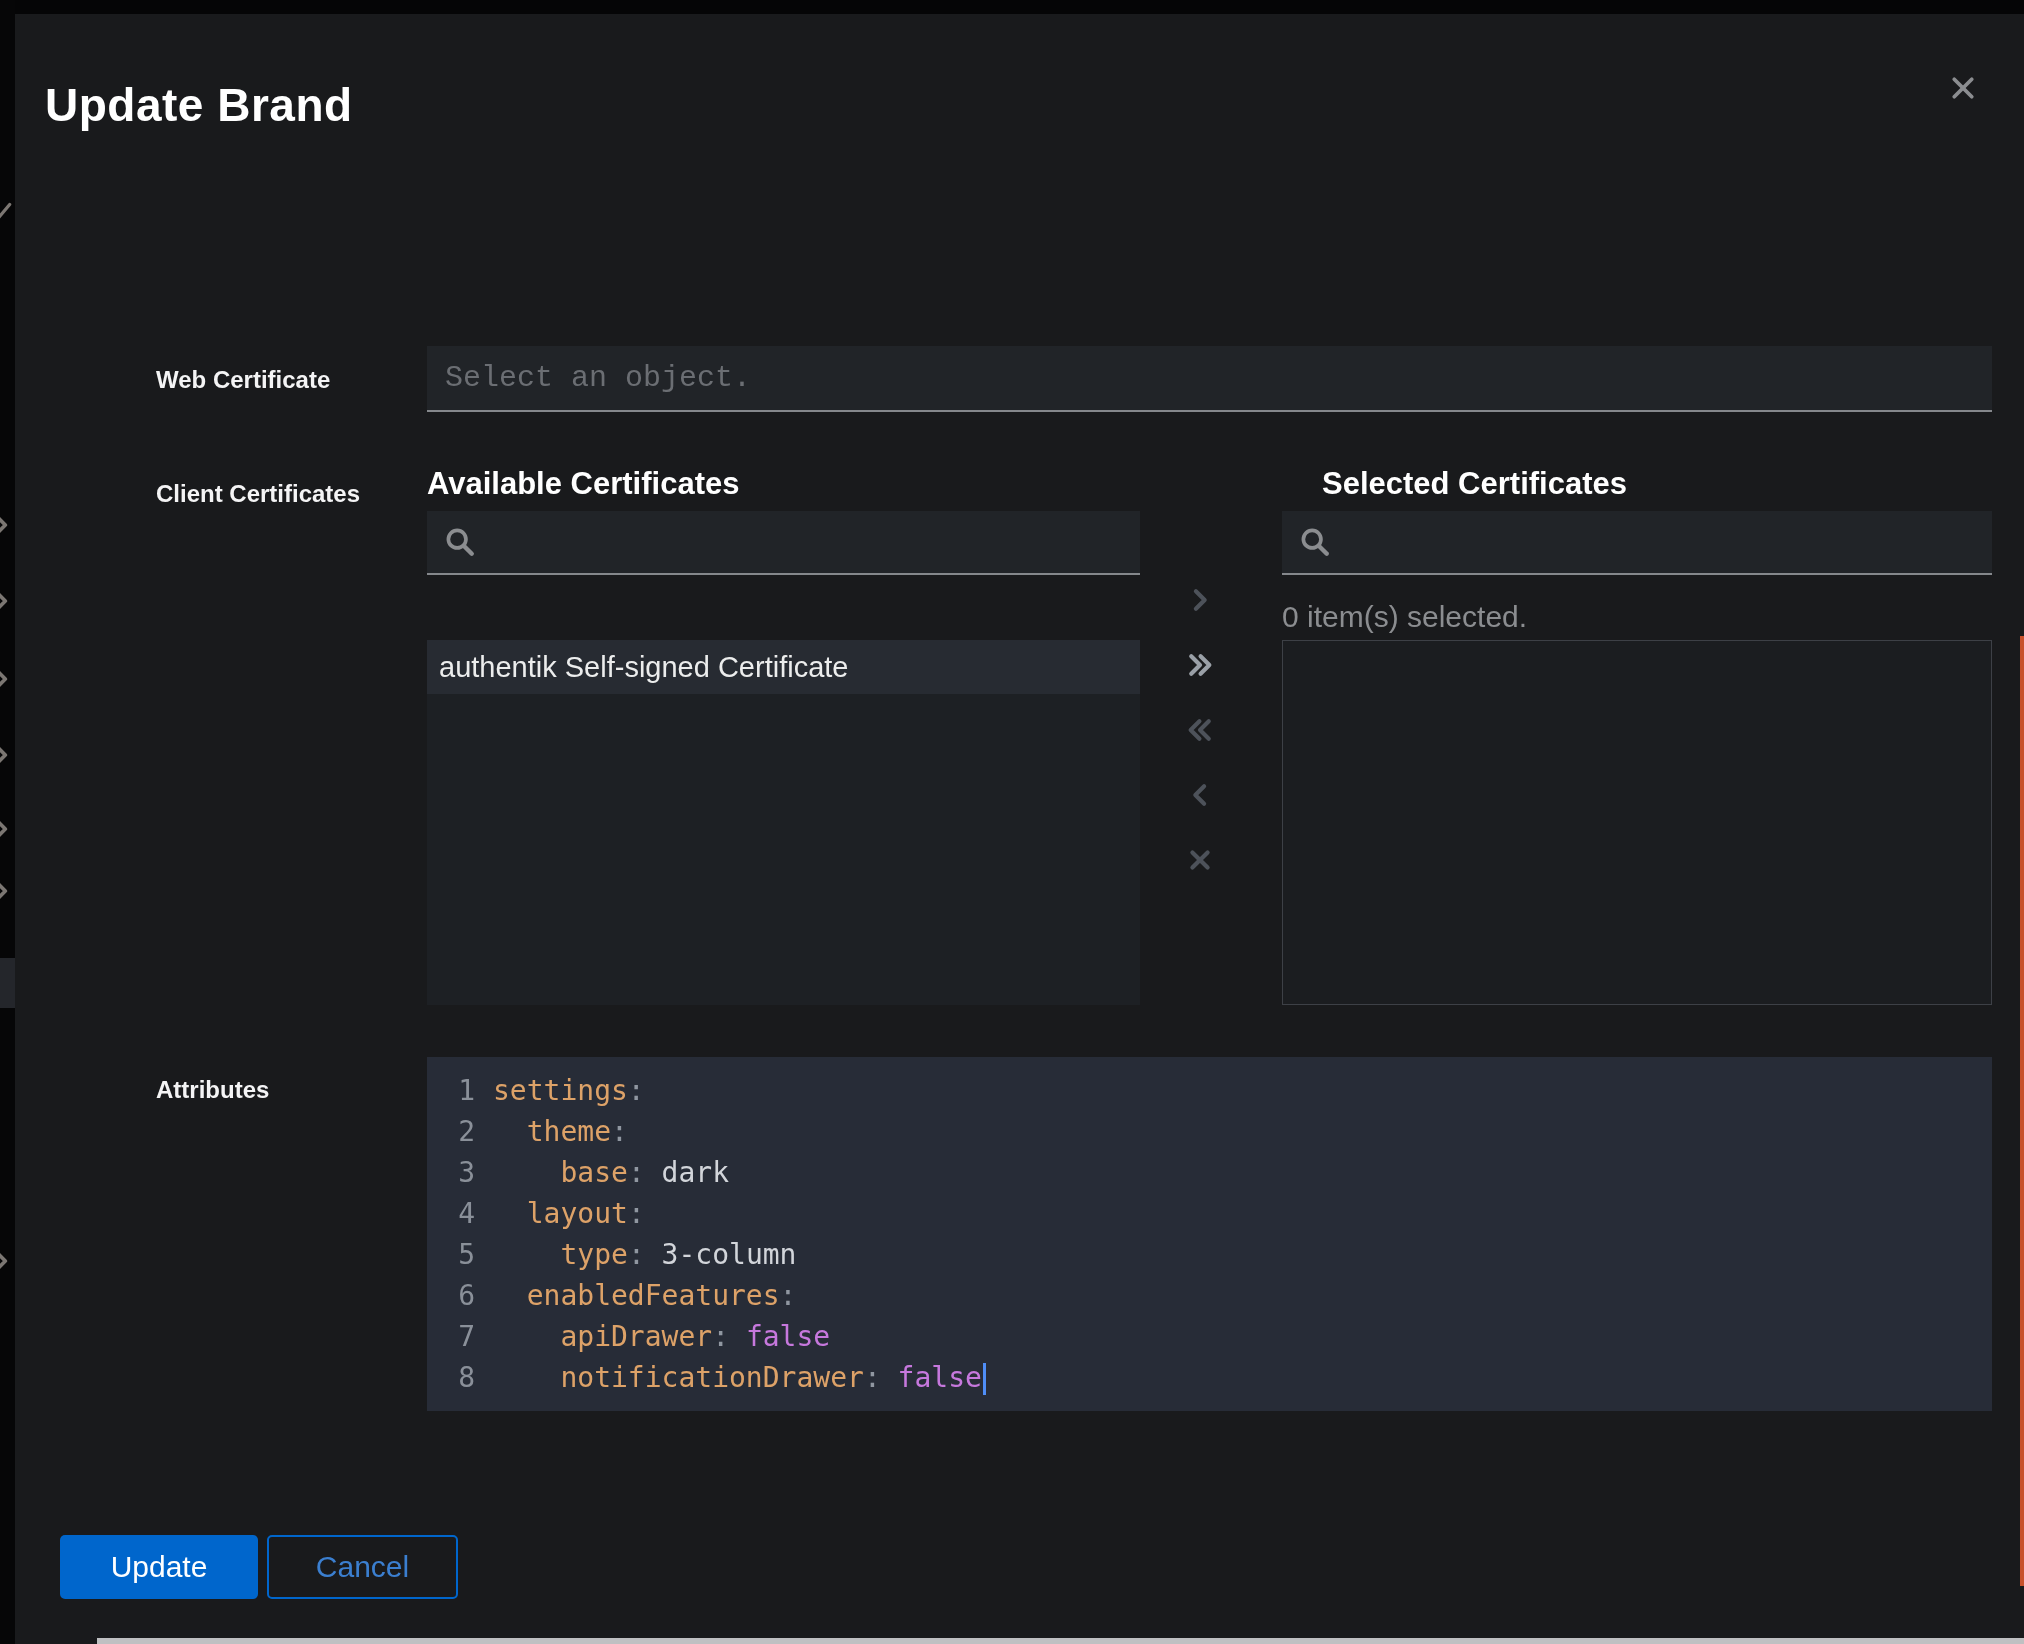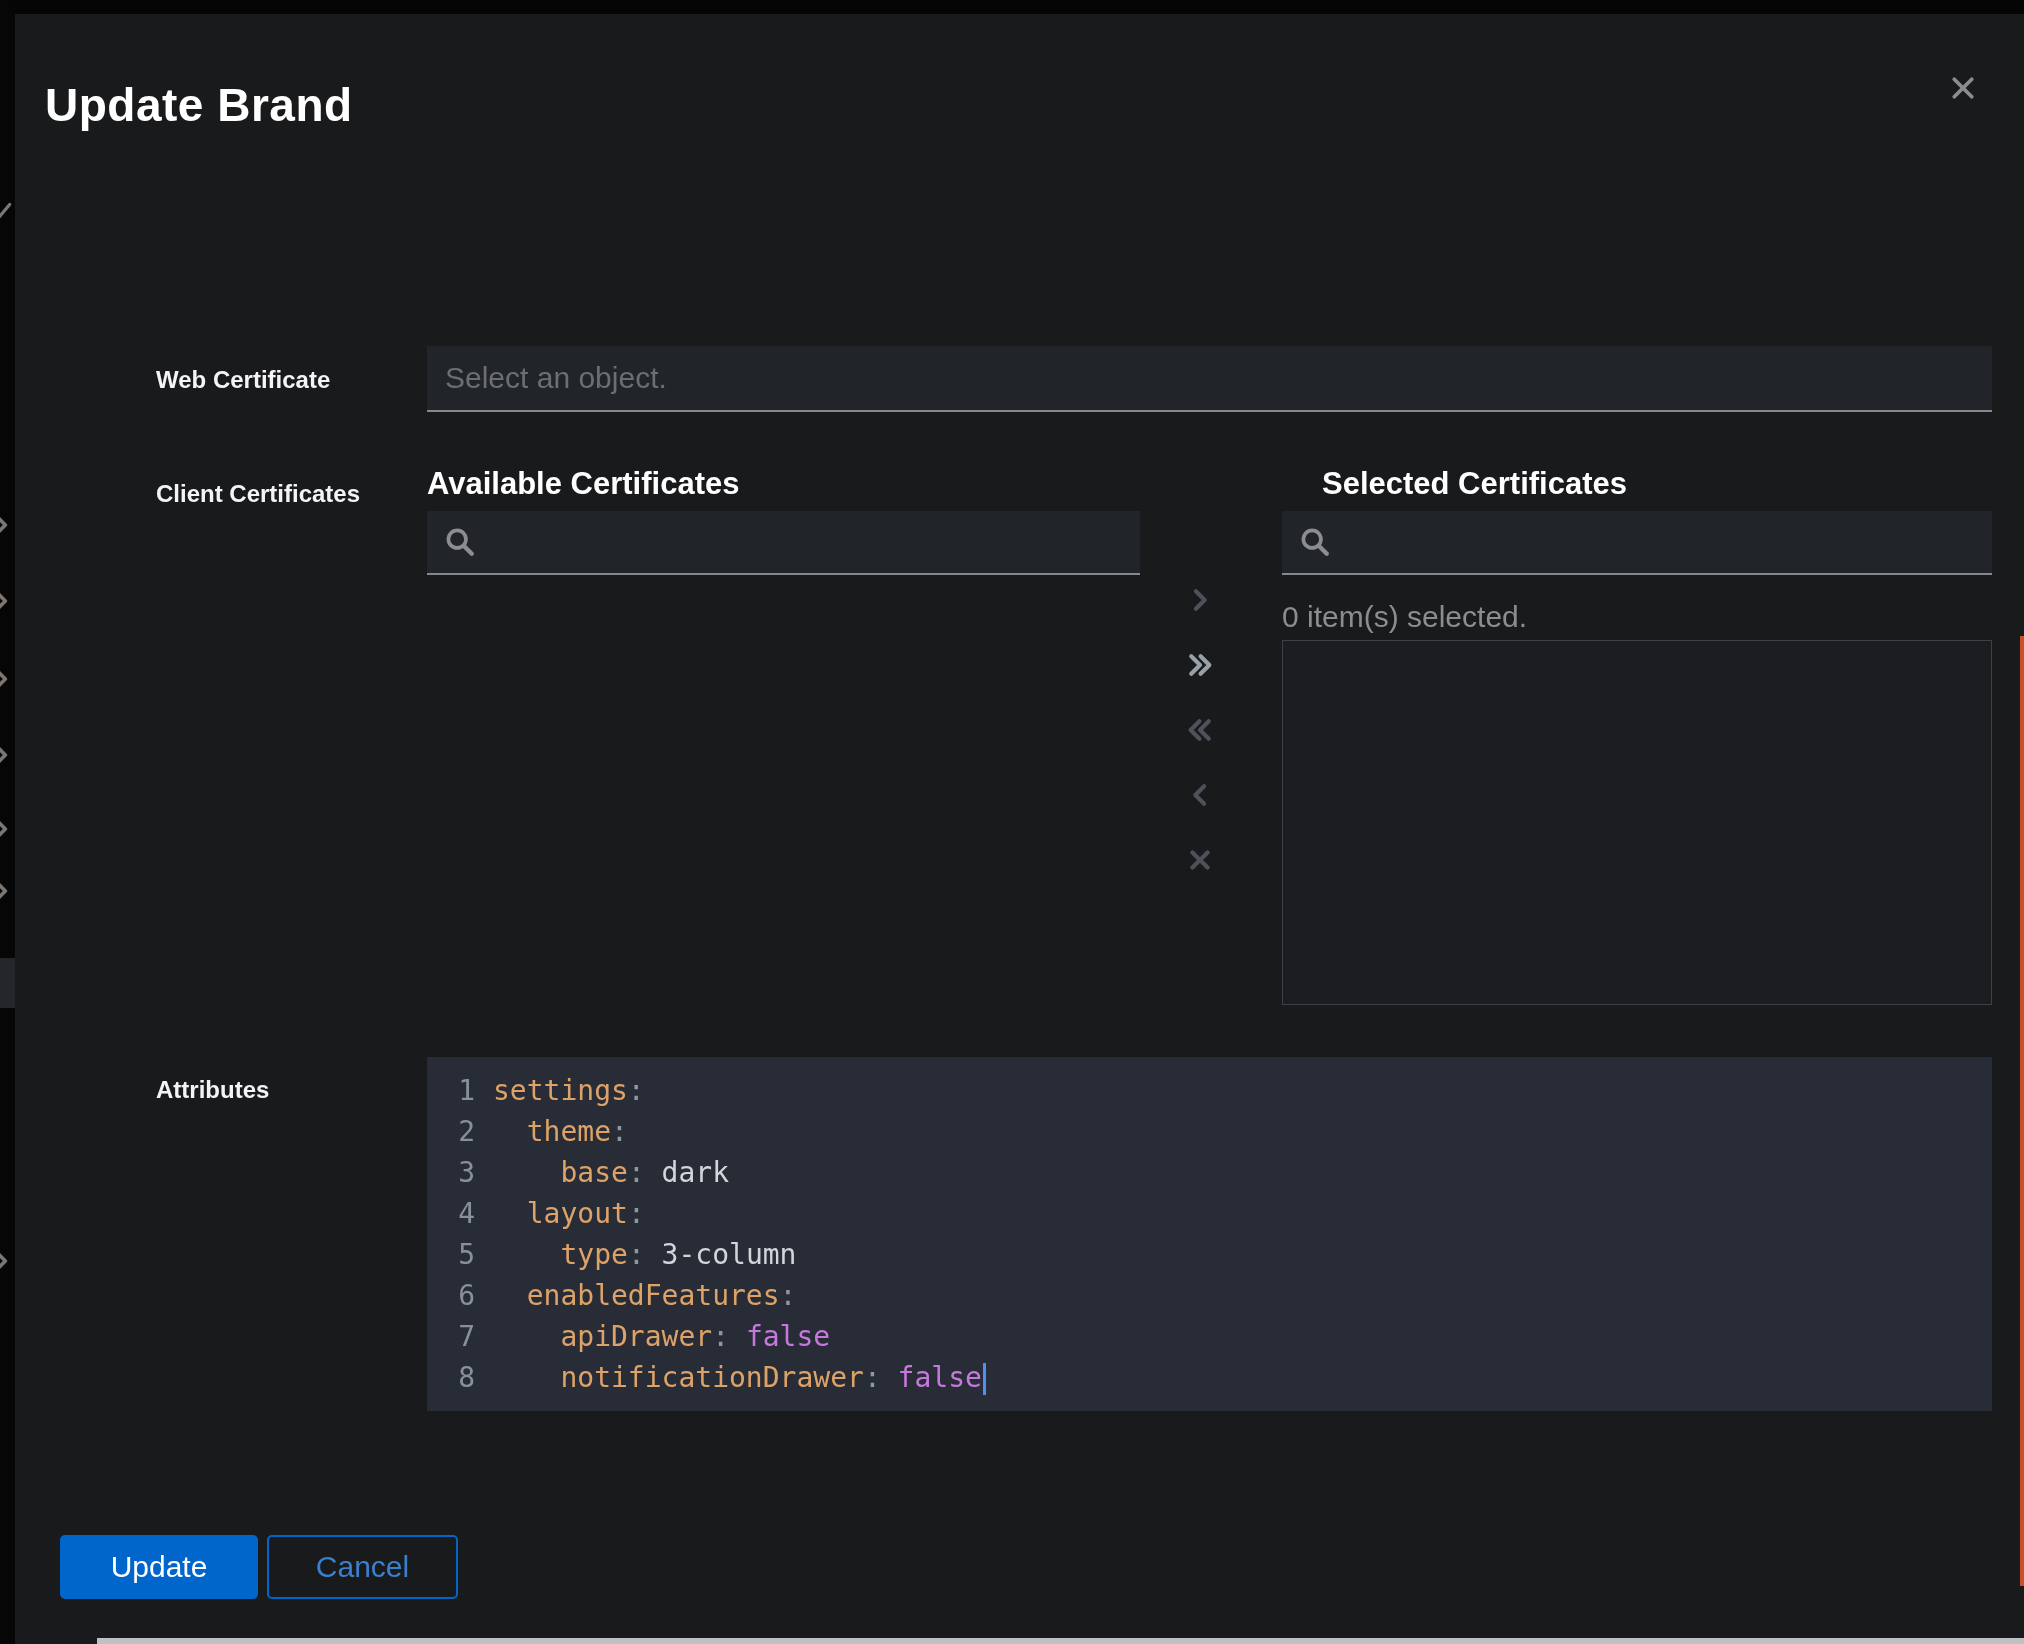--- a/index.html
+++ b/index.html
@@ -8,21 +8,21 @@
   .abs{position:absolute;}
   .modal{left:15px;top:14px;width:2009px;height:1630px;background:#191a1c;}
   .title{left:45px;top:78px;font-size:46px;font-weight:bold;color:#ffffff;letter-spacing:.5px;}
   .close-btn{left:1925px;top:50px;width:76px;height:76px;background:none;border:none;cursor:pointer;
              color:#8b8d90;display:flex;align-items:center;justify-content:center;}
   .expander{left:80px;top:222px;display:flex;align-items:center;gap:34px;background:none;border:none;cursor:pointer;color:#e6e7e8;}
   .expander .chev{color:#8b8d90;display:flex;}
   .expander .lbl{font-size:31px;color:#eeeeef;}
   .form-label{font-size:24px;font-weight:bold;color:#f4f4f5;}
   .pf-input{background:#212428;border:none;border-bottom:2px solid #85888c;color:#e8e9ea;
-            font-size:30px;font-family:Liberation Sans, sans-serif;outline:none;box-sizing:border-box;}
+            font-size:30px;font-family:Liberation Mono, monospace;outline:none;box-sizing:border-box;}
   .pf-input::placeholder{color:#6b6e73;}
   .search-wrap{background:#212428;border-bottom:2px solid #85888c;box-sizing:border-box;
                display:flex;align-items:center;padding-left:16px;gap:14px;}
   .search-wrap .sicon{color:#8b8d90;display:flex;}
   .search-wrap input{flex:1;background:transparent;border:none;outline:none;color:#e8e9ea;
                      font-size:30px;font-family:"Liberation Sans",sans-serif;height:100%;}
   .pane-header{font-size:31px;font-weight:bold;color:#ffffff;}
   .dl-list{background:#1d2024;overflow:hidden;}
   .dl-row{height:54px;background:#272b32;display:flex;align-items:center;padding:0 12px;
           font-size:29px;color:#eceded;cursor:pointer;}
@@ -124,20 +124,23 @@
   <div class="abs pane-header" style="left:427px;top:466px;text-align:center;">Available Certificates</div>
   <div class="abs search-wrap" style="left:427px;top:511px;width:713px;height:64px;">
     <span class="sicon">
       <svg width="34" height="34" viewBox="0 0 24 24">
           <circle cx="10" cy="10" r="6.2" fill="none" stroke="currentColor" stroke-width="2.6"></circle>
           <line x1="14.8" y1="14.8" x2="20.3" y2="20.3" stroke="currentColor" stroke-width="3.1" stroke-linecap="round"></line>
         </svg>
     </span>
     <input style="">
   </div>
+  <div class="abs dl-list" style="left:427px;top:640px;width:713px;height:365px;">
+      <div class="dl-row">authentik Self-signed Certificate</div>
+    </div>
 
   <div class="abs" style="left:1168px;top:572px;width:64px;">
       <button class="transfer-btn off" style="margin-bottom: 9px;">
         <span>
           <svg width="28" height="28" viewBox="0 0 24 24" fill="none" stroke="currentColor" stroke-width="3.6" stroke-linecap="round" stroke-linejoin="round">
             <polyline points="8.5,4.5 16,12 8.5,19.5"></polyline>
           </svg>
         </span>
       </button>
       <button class="transfer-btn on" style="margin-bottom: 9px;">

